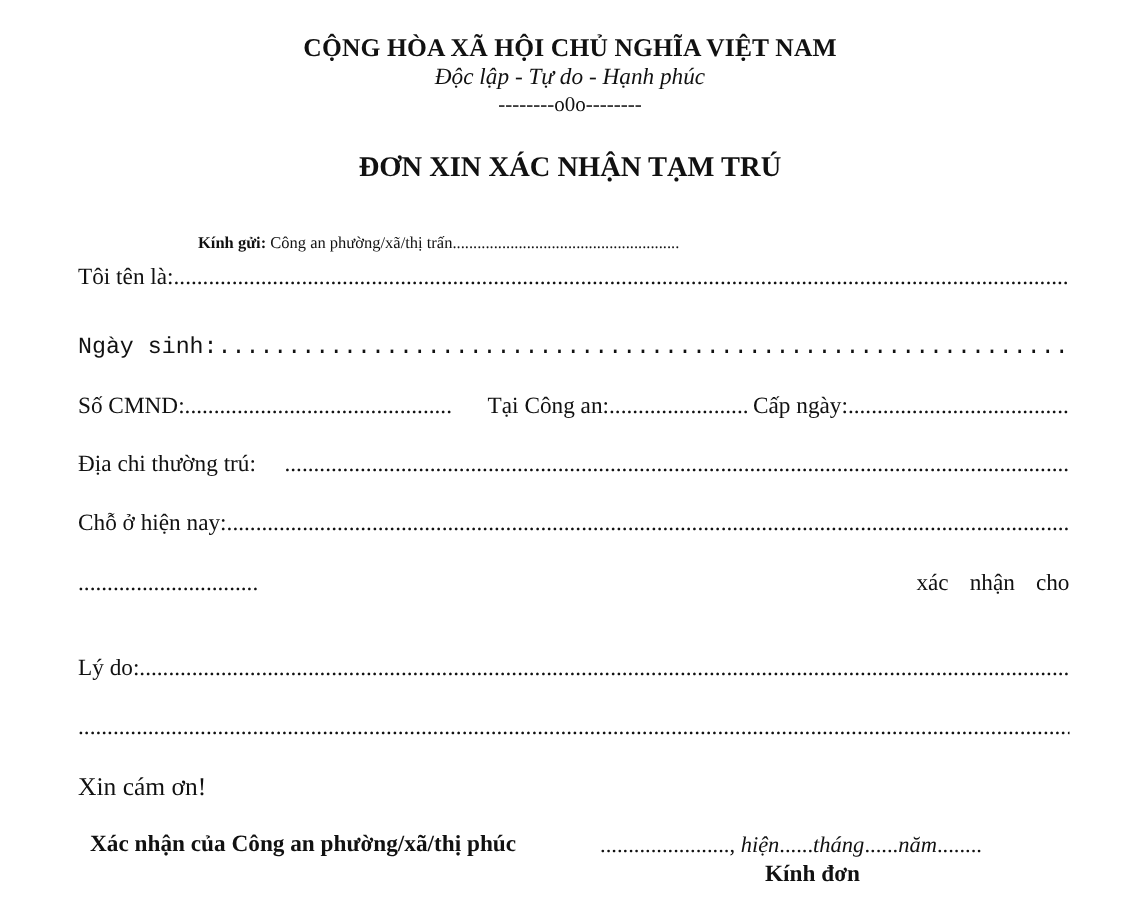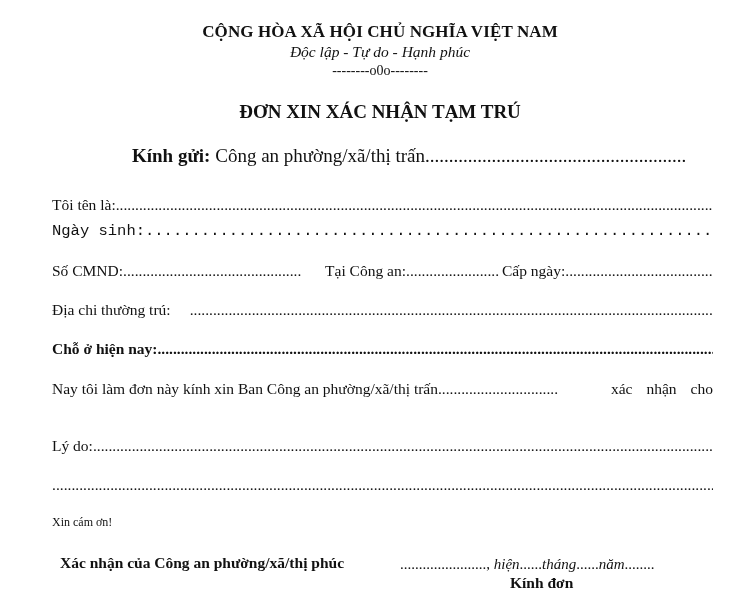--- a/index.html
+++ b/index.html
@@ -83,26 +83,26 @@
 <body>
 
 <div class="page">
 
   <div class="center-block nation">CỘNG HÒA XÃ HỘI CHỦ NGHĨA VIỆT NAM</div>
   <div class="center-block motto">Độc lập - Tự do - Hạnh phúc</div>
   <div class="center-block divider">--------o0o--------</div>
 
   <div class="center-block title">ĐƠN XIN XÁC NHẬN TẠM TRÚ</div>
 
-  <div class="abs" style="left:132px; top:145px; font-size:19px;">
+  <div class="abs" style="left:132px; top:156px; font-size:11px;">
     <span class="bold">Kính gửi:</span>
     <span>Công an phường/xã/thị trấn</span><span>.......................................................</span>
   </div>
 
-  <div class="row" style="top:196px;">
+  <div class="row" style="top:176px;">
     <span>Tôi tên là:</span>
     <span class="fill">...................................................................................................................................................................................................................</span>
   </div>
 
   <div class="row" style="top:222px;font-family:Liberation Mono, monospace;">
     <span>Ngày sinh:</span>
     <span class="fill">...................................................................................................................................................................................................................</span>
   </div>
 
   <div class="row" style="top:262px;">
@@ -112,47 +112,46 @@
     <span style="width:96px; overflow:hidden; display:inline-block;">........................</span>
     <span>Cấp ngày:</span>
     <span class="fill">............................................................</span>
   </div>
 
   <div class="row" style="top:301px;gap:19px;">
     <span>Địa chi thường trú:</span>
     <span class="fill">...................................................................................................................................................................................................................</span>
   </div>
 
-  <div class="row" style="top:340px;font-weight:bold;">
+  <div class="row" style="top:340px;">
     <span>Chỗ ở hiện nay:</span>
     <span class="fill">...................................................................................................................................................................................................................</span>
   </div>
 
   <div class="para" style="top:379px;">
     <div class="line1">
-      <span>Nay tôi làm đơn này kính xin Ban Công an phường/xã/thị trấn</span>
         <span>...............................</span>
       <span class="gap"></span>
       <span>xác</span>
       <span class="gap" style="max-width:14px;"></span>
       <span>nhận</span>
       <span class="gap" style="max-width:14px;"></span>
       <span>cho</span>
     </div>
   </div>
 
   <div class="row" style="top:437px;align-items:flex-end;">
     <span>Lý do:</span>
     <span class="fill">...................................................................................................................................................................................................................</span>
   </div>
   <div class="row" style="top:476px;">
     <span class="fill">.........................................................................................................................................................................................................................................</span>
   </div>
 
-  <div class="abs" style="left:52px; top:515px; font-size:12px;">Xin cám ơn!</div>
+  <div class="abs" style="left:52px; top:515px; font-size:17px;">Xin cám ơn!</div>
 
   <div class="abs bold" style="left:60px; top:554px; font-size:15.5px;">Xác nhận của Công an phường/xã/thị phúc</div>
 
   <div class="abs" style="left:400px; top:556px; font-size:15px;">
     <span>.......................,</span>
     <span class="italic">hiện</span><span>......</span><span class="italic">tháng</span><span>......</span><span class="italic">năm</span><span>........</span>
   </div>
 
   <div class="abs bold" style="left:510px; top:574px; font-size:15.5px;">Kính đơn</div>
 

